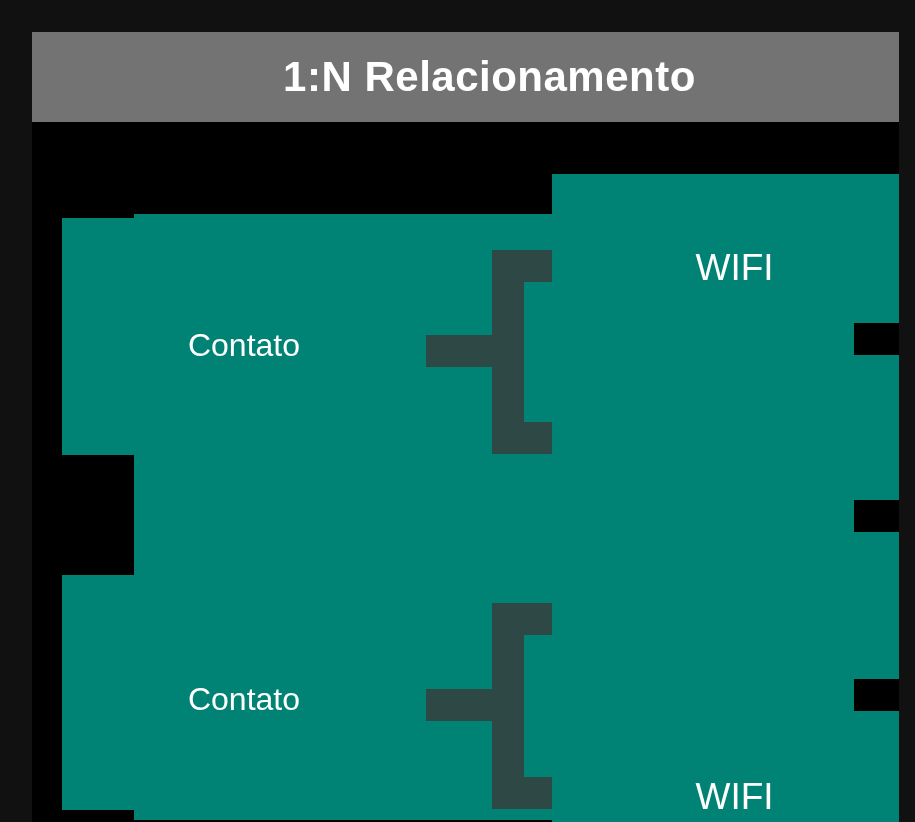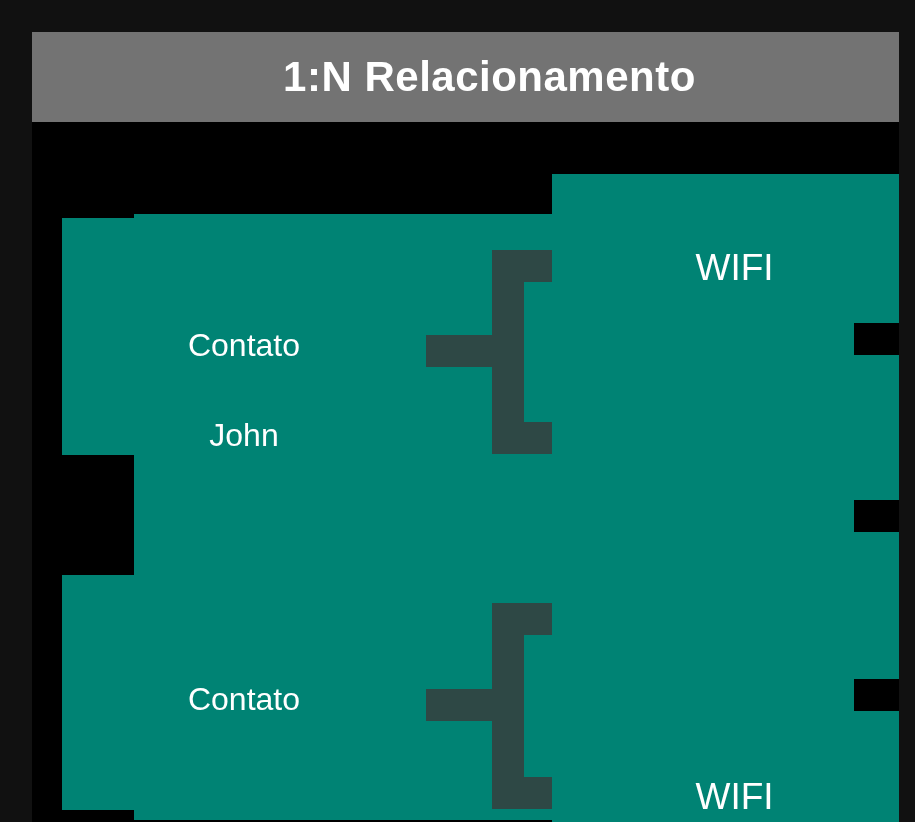--- a/index.html
+++ b/index.html
@@ -126,21 +126,20 @@
   <div class="line john-arm-top"></div>
   <div class="line john-arm-bottom"></div>
 
   <div class="line mary-stub"></div>
   <div class="line mary-spine"></div>
   <div class="line mary-arm-top"></div>
   <div class="line mary-arm-bottom"></div>
 
   <div class="contact-label contact-john">
     <span>Contato</span>
-    <span>John</span>
   </div>
   <div class="contact-label contact-mary">
     <span>Contato</span>
   </div>
 
   <div class="service-label service-1">WIFI</div>
   <div class="service-label service-4">WIFI</div>
 
 </div>
 

